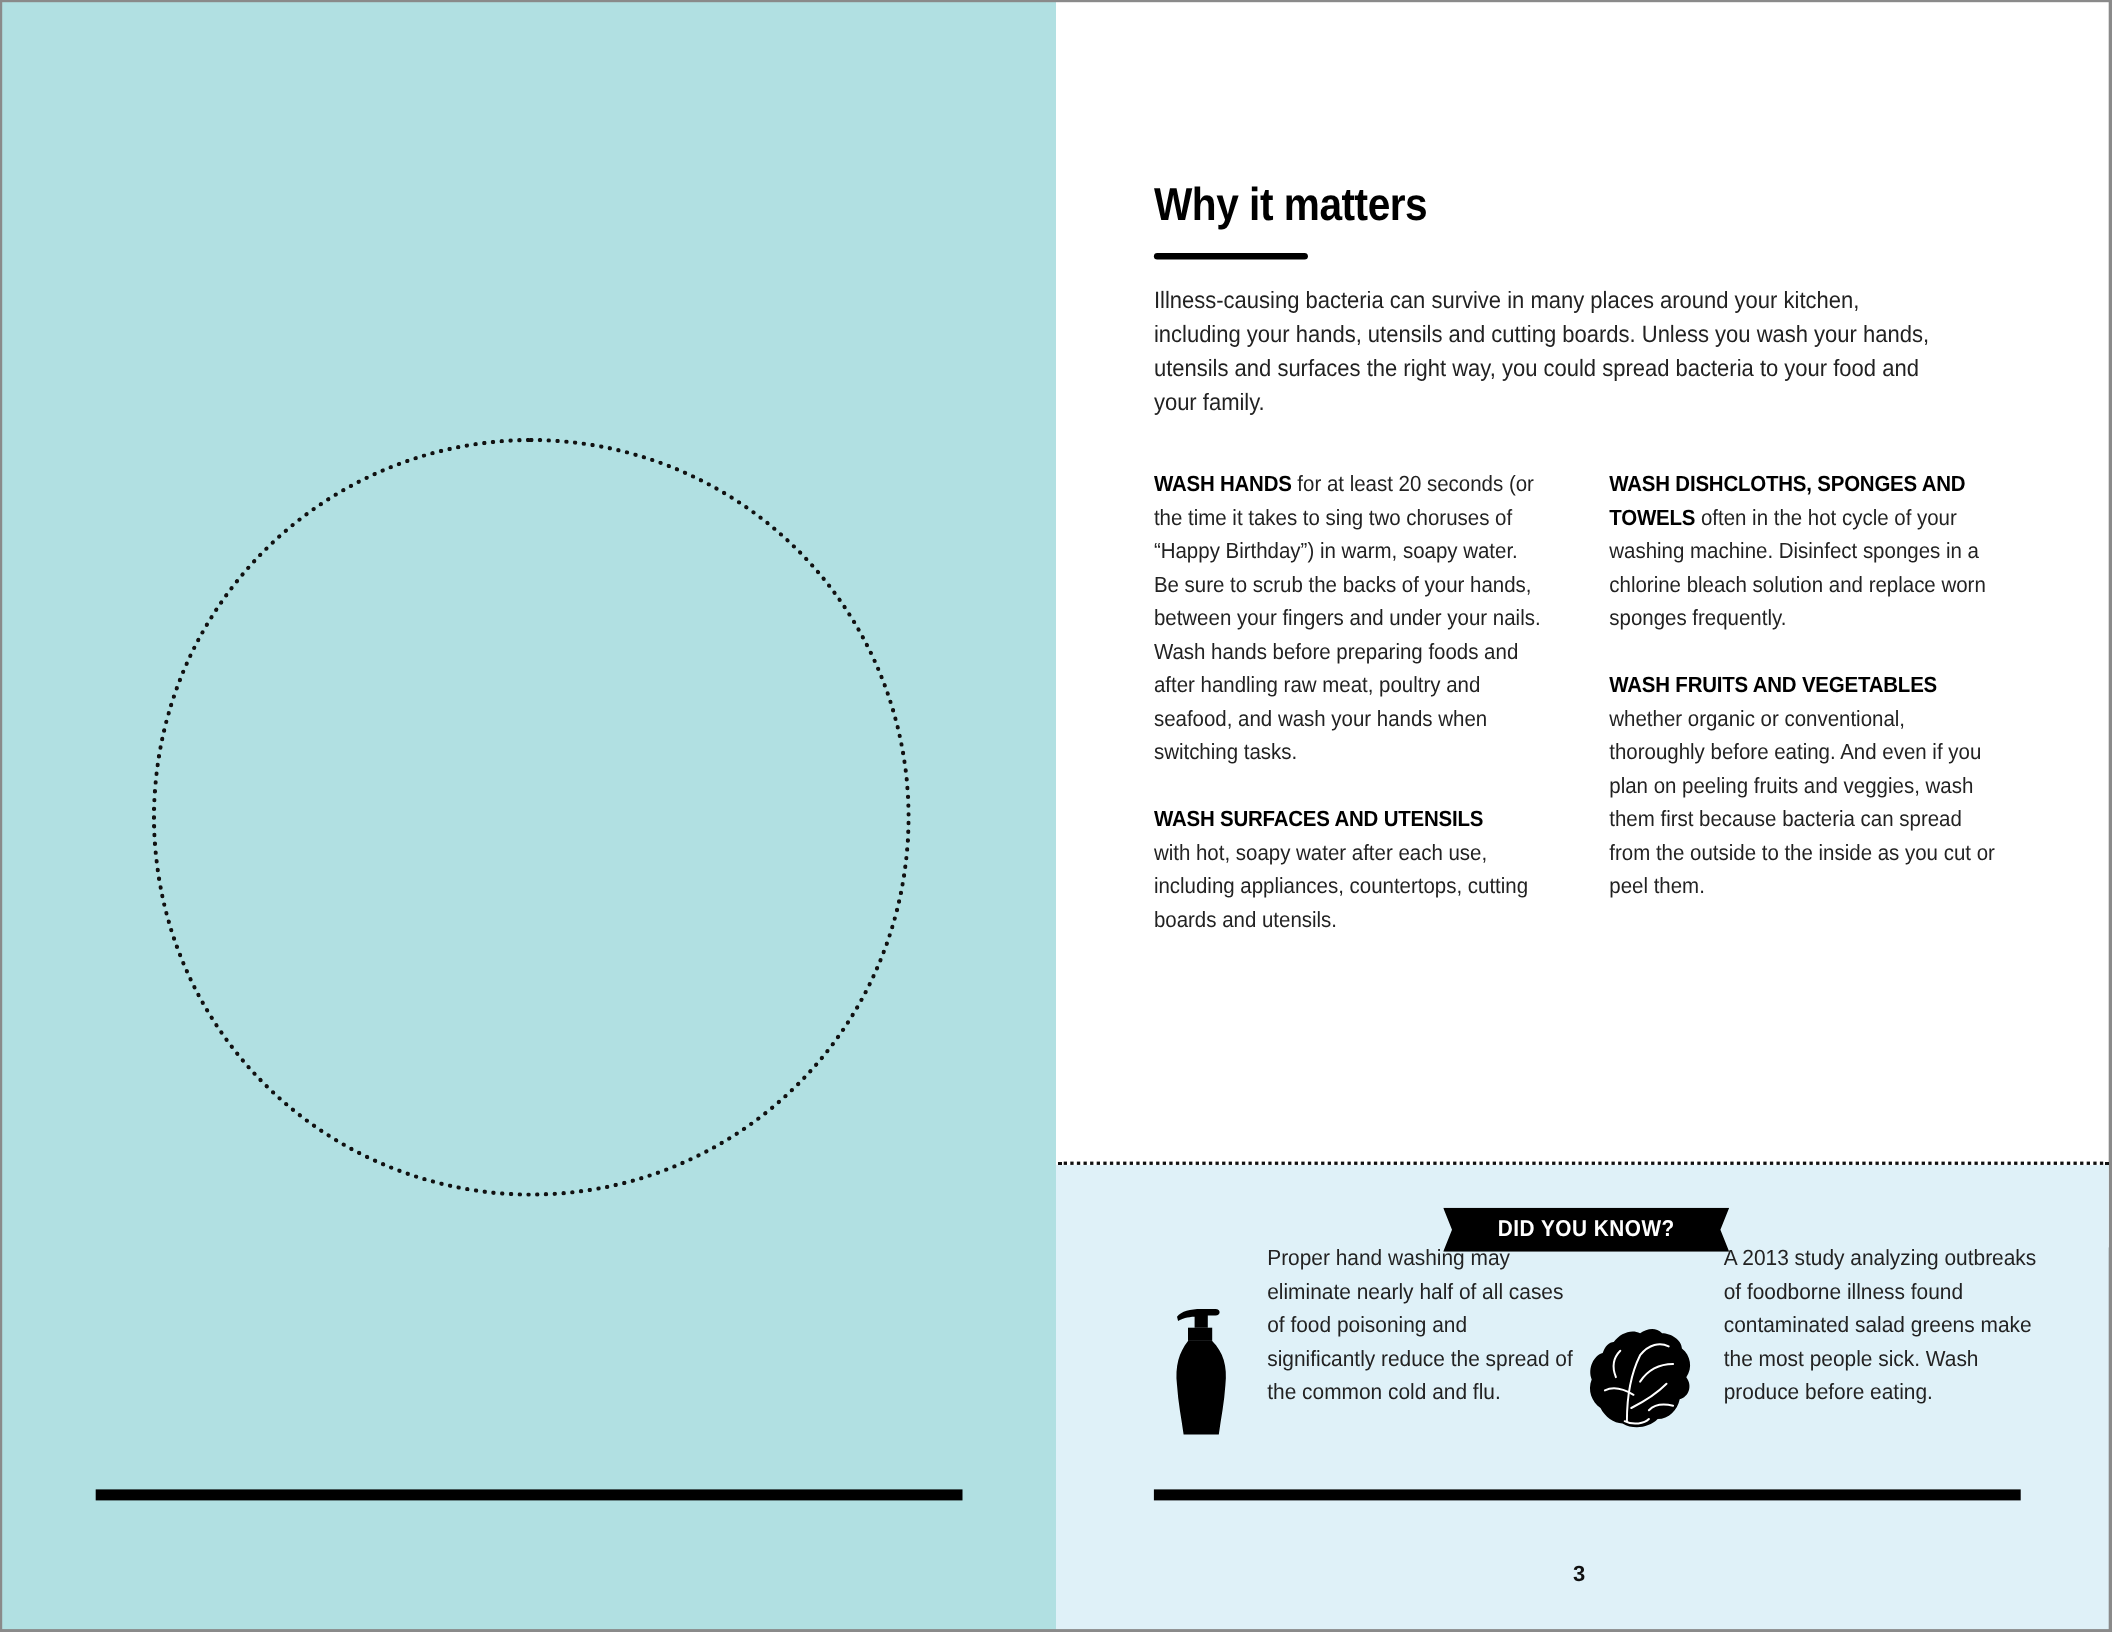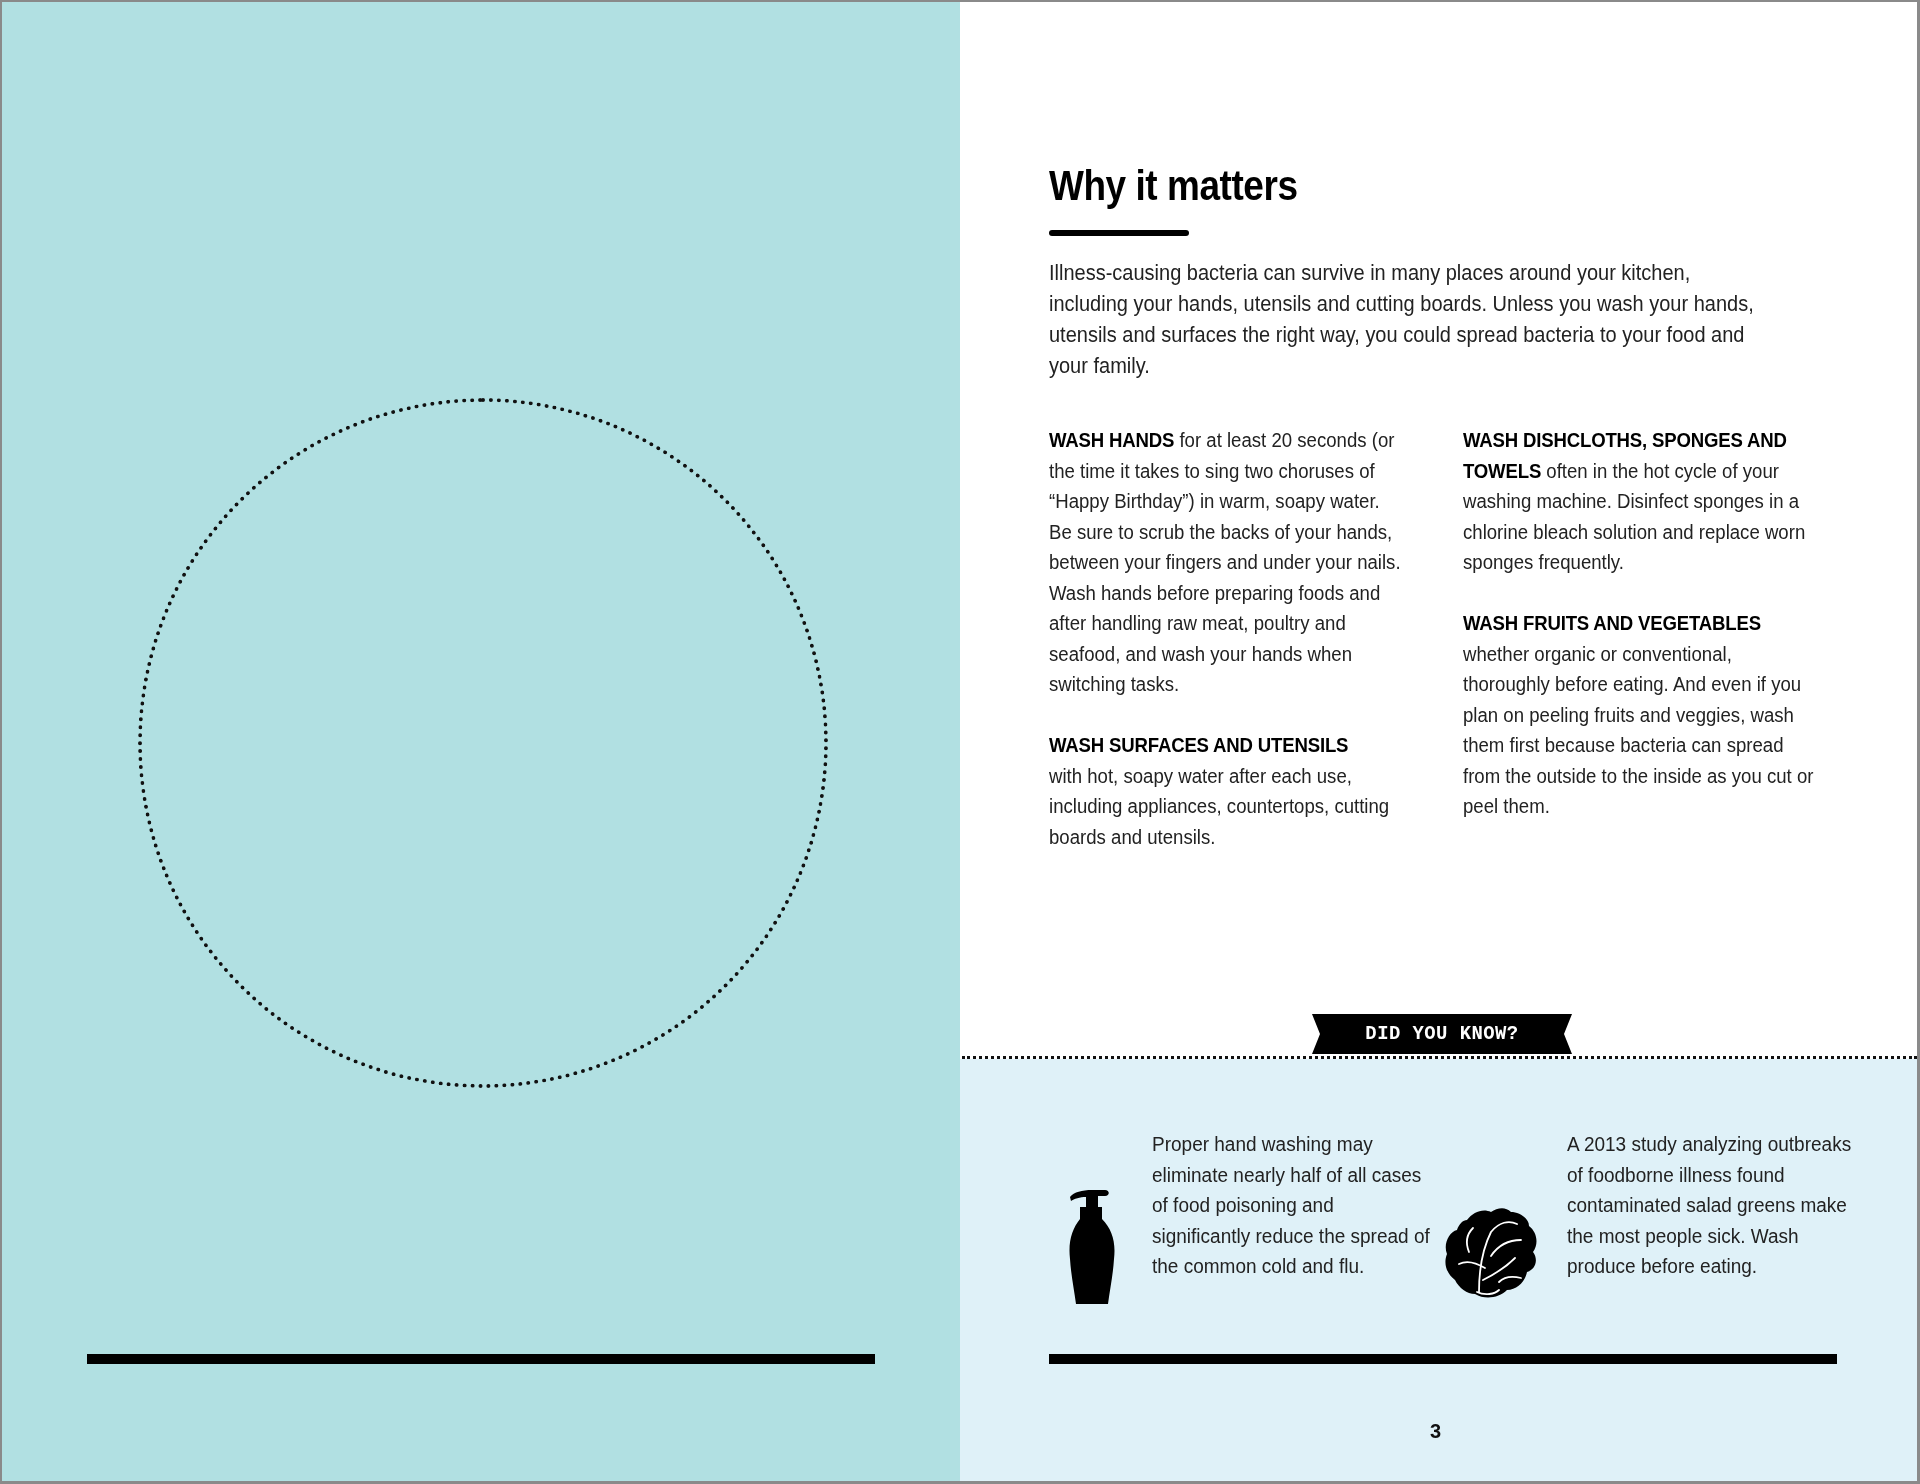--- a/index.html
+++ b/index.html
@@ -35,21 +35,21 @@
   .intro { position: absolute; left: 89px; top: 256px; width: 760px; font-size: 21.5px; line-height: 31px; color: #222;
     transform: scaleX(0.93); transform-origin: left; }
 
   .col { position: absolute; width: 380px; font-size: 20px; line-height: 30.5px; color: #222;
     transform: scaleX(0.93); transform-origin: left; }
   .col b { color: #000; font-weight: bold; letter-spacing: -0.2px; }
   .col p { margin-bottom: 30.5px; }
   .col-1 { left: 89px; top: 423px; }
   .col-2 { left: 503px; top: 423px; }
 
-  .dyk-banner { position: absolute; left: 352px; top: 1012px; width: 260px; height: 40px; font-family: Liberation Mono, monospace; }
+  .dyk-banner { position: absolute; left: 352px; top: 1096px; width: 260px; height: 40px; }
   .dyk-banner svg { position: absolute; left: 0; top: 0; }
   .dyk-label { position: absolute; left: 0; top: 0; width: 260px; height: 40px; line-height: 40px; text-align: center;
     color: #fff; font-weight: bold; font-size: 21px; letter-spacing: 0.5px; transform: scaleX(0.9); }
 
   .fact-icon { position: absolute; }
   .soap-icon { left: 108px; top: 1185px; width: 48px; height: 118px; }
   .lettuce-icon { left: 479px; top: 1200px; width: 110px; height: 100px; }
   .fact-text { position: absolute; width: 300px; font-size: 20px; line-height: 30.5px; color: #222;
     transform: scaleX(0.95); transform-origin: left; }
   .fact-1 { left: 192px; top: 1127px; }

